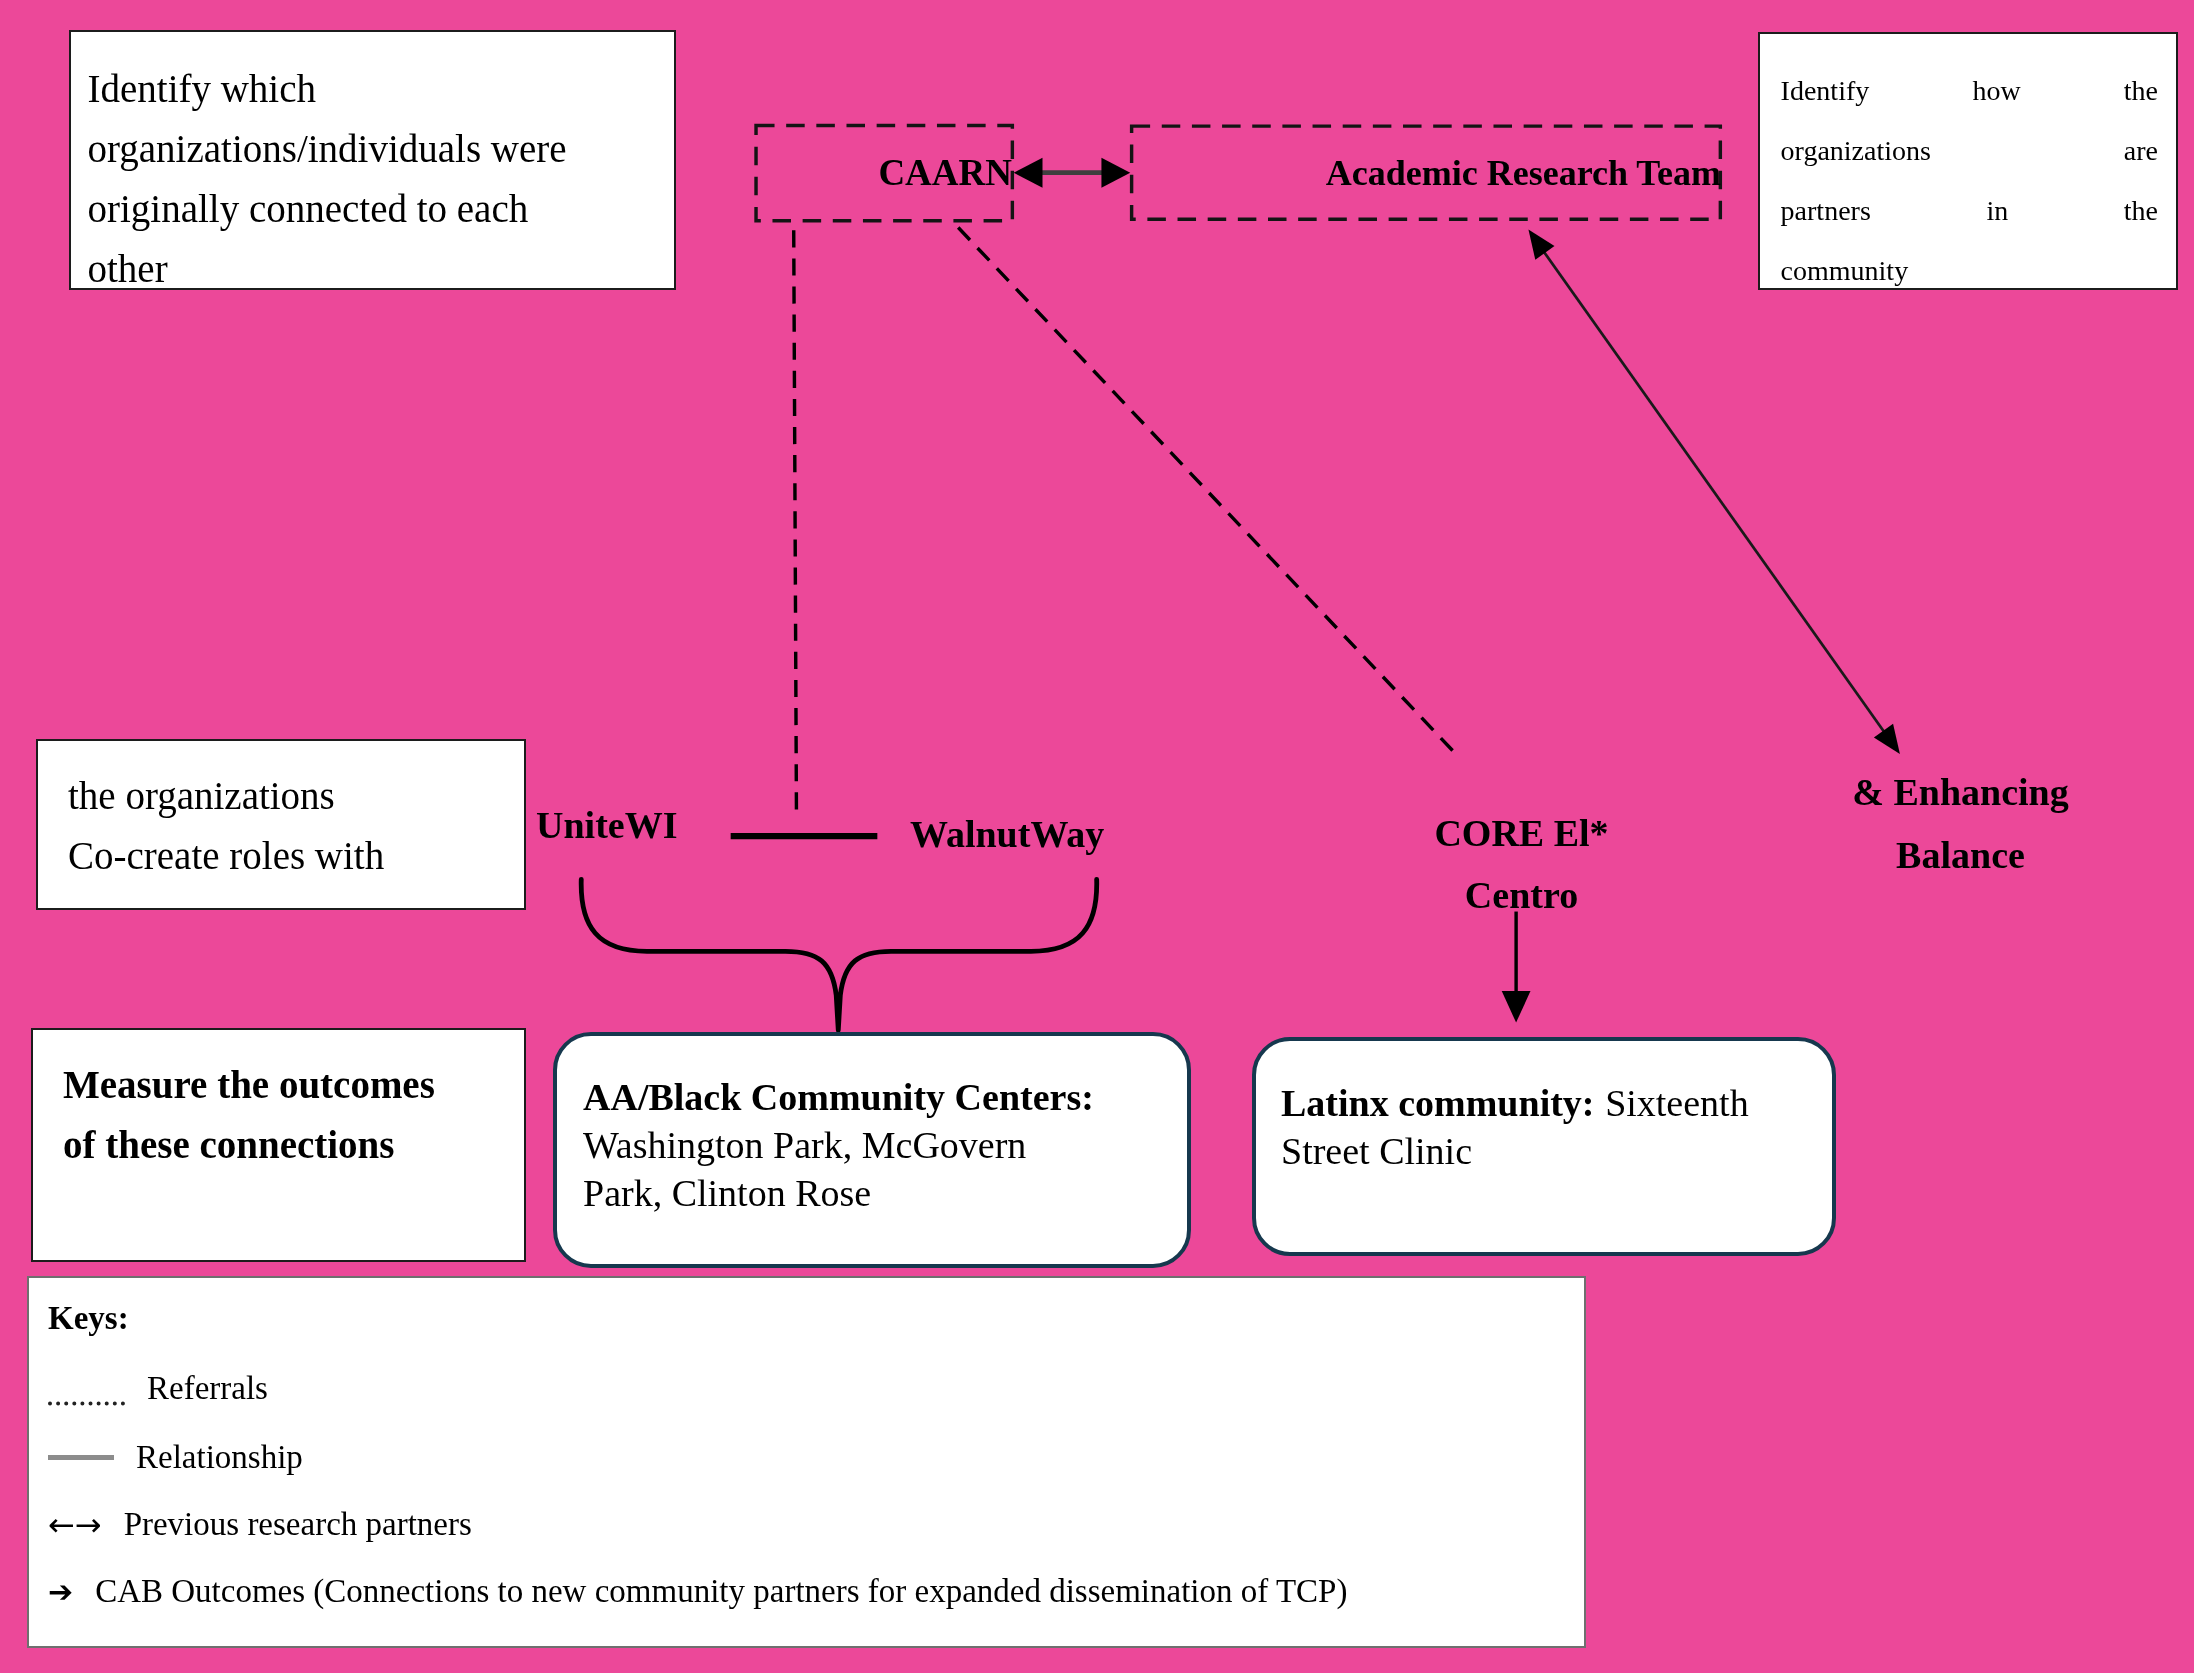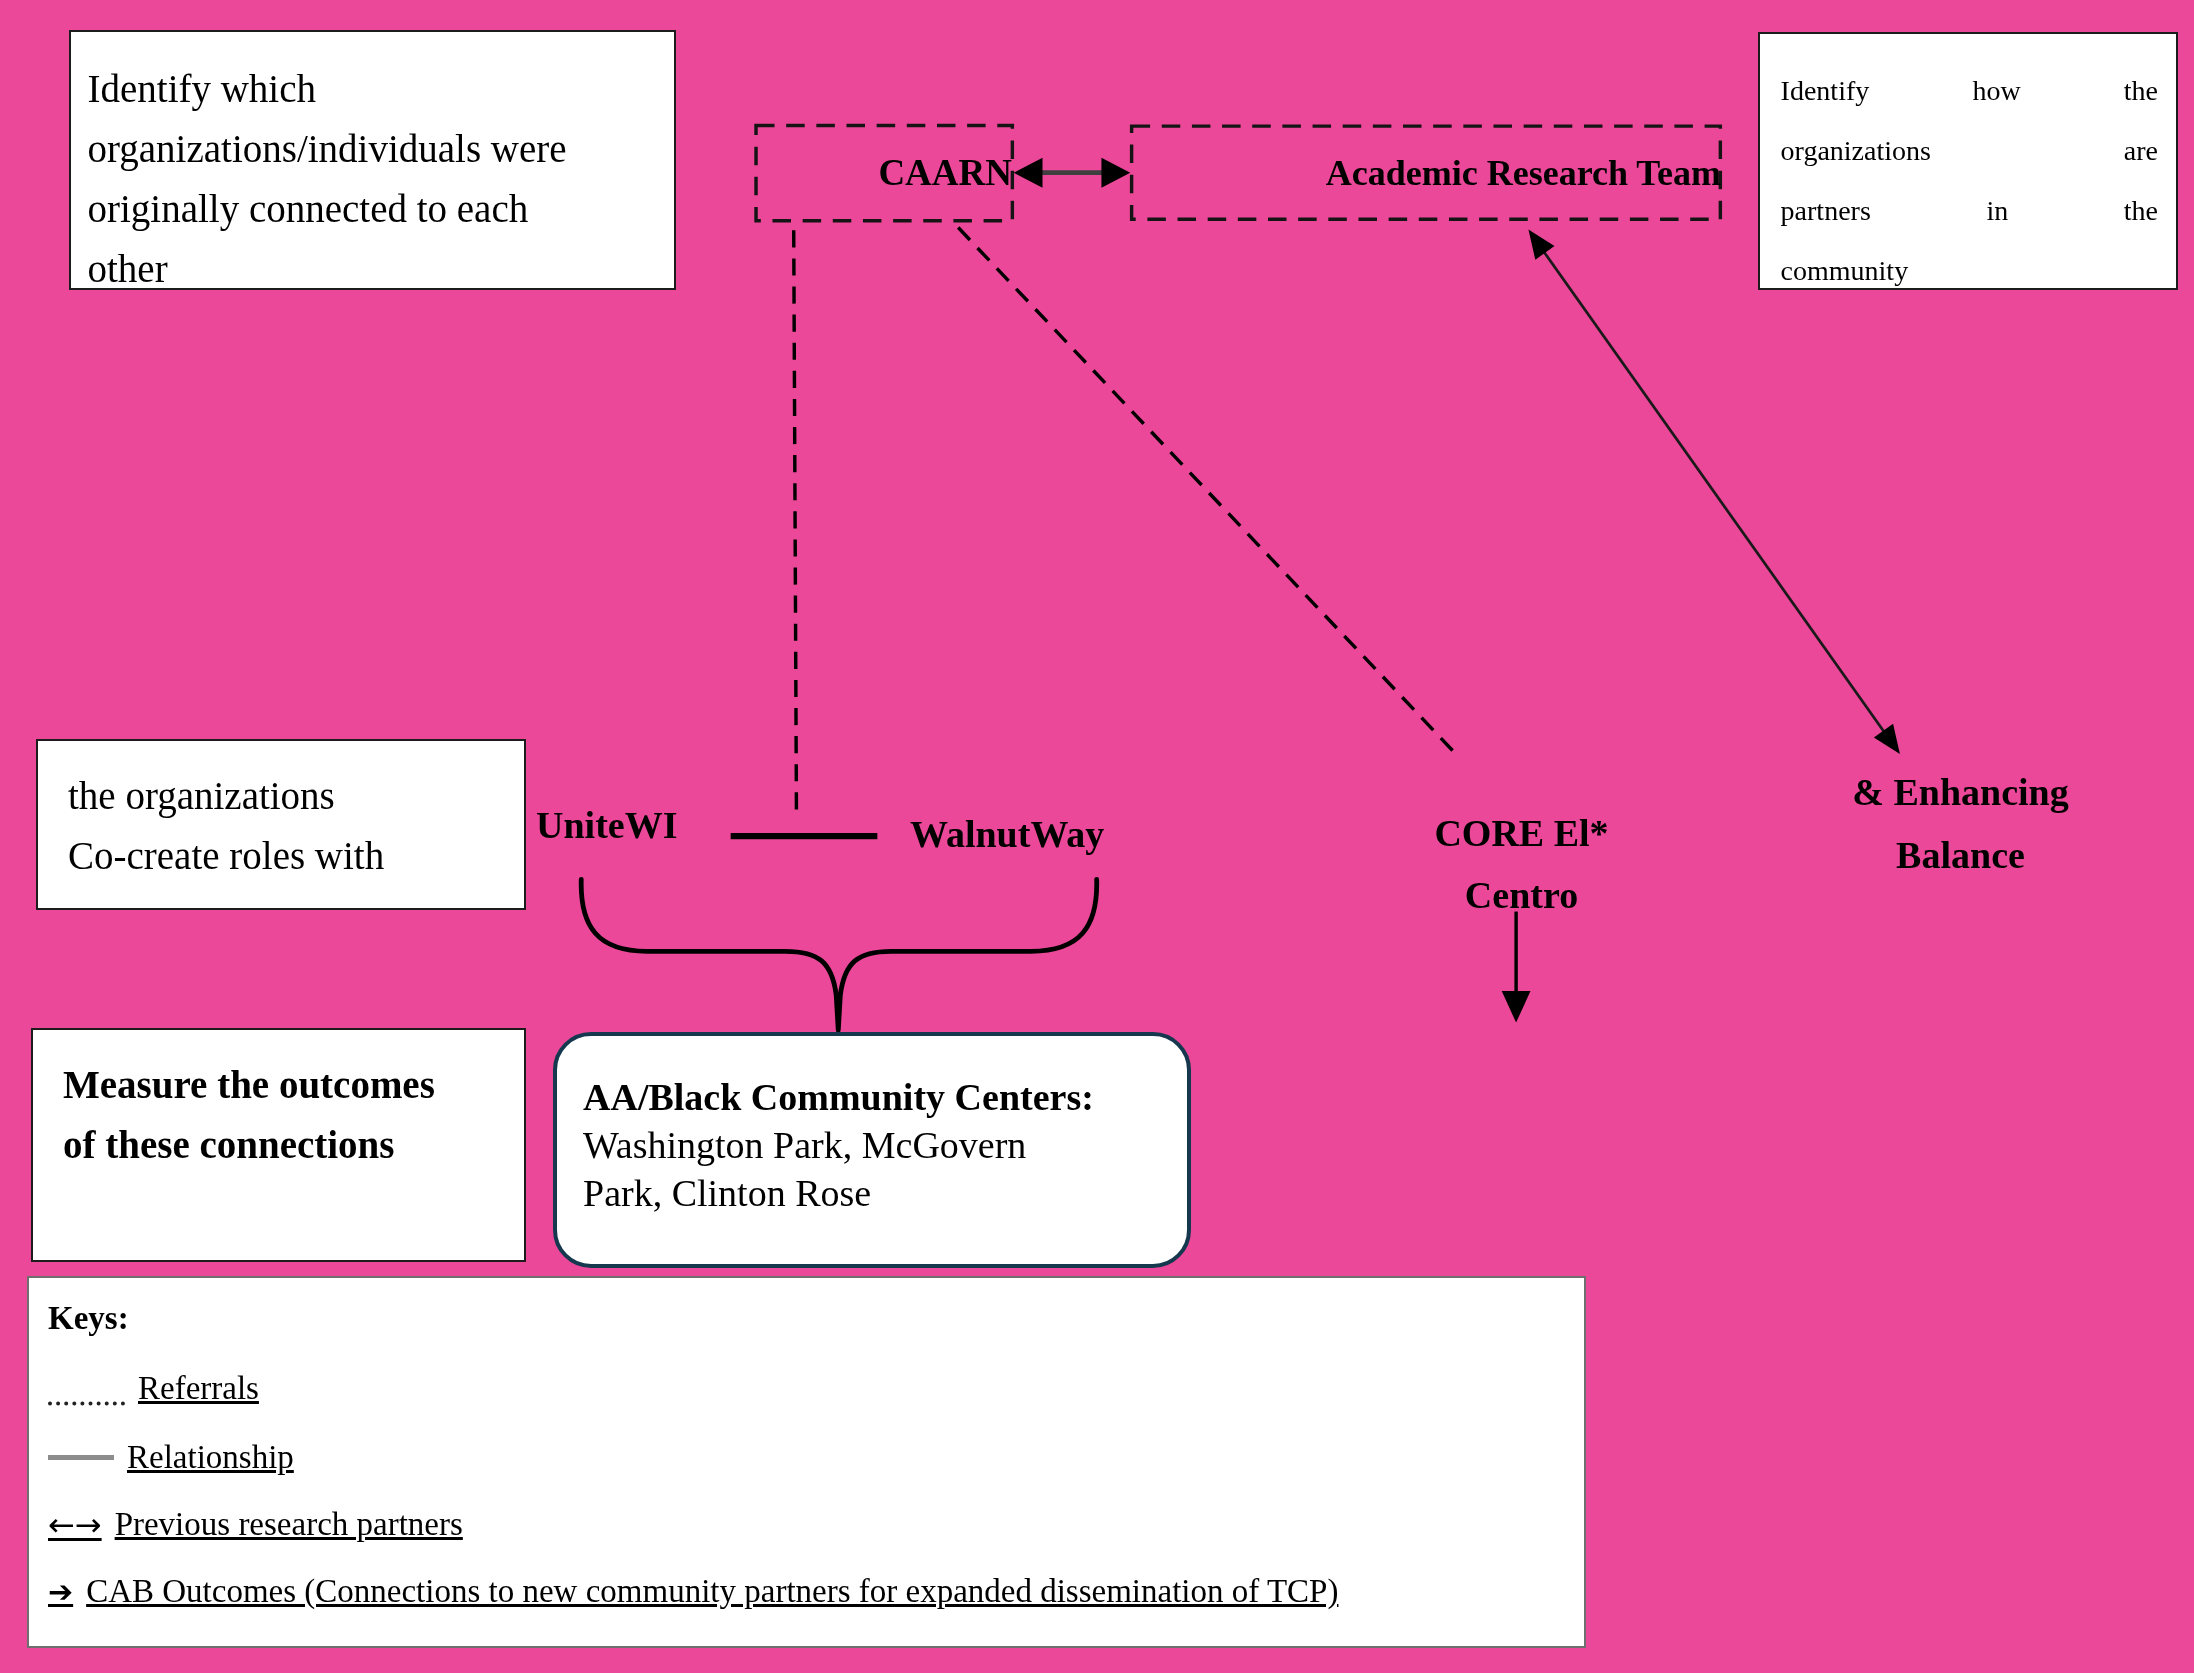--- a/index.html
+++ b/index.html
@@ -21,21 +21,21 @@
   .orgcenter{text-align:center;font-weight:bold;font-size:38px;z-index:2;}
   .orgcenter .ln{display:block;}
   
   .roundbox{border:4.1px solid #16384e;border-radius:38px;background:#fff;box-sizing:border-box;
     font-size:38px;line-height:48px;}
   .roundbox b{font-weight:bold;}
   .rb-body{margin-left:0.28em;}
   
   .keysbox{border:2.7px solid #6f6f6f;background:#fff;box-sizing:border-box;}
   .keys-title{font-weight:bold;font-size:33px;white-space:nowrap;}
-  .keyrow{display:flex;align-items:center;gap:13px;font-size:33px;white-space:nowrap;height:41px;text-decoration:underline;}
+  .keyrow{display:flex;align-items:center;gap:22px;font-size:33px;white-space:nowrap;height:41px;}
   .sym-dots{width:77px;height:18px;border-bottom:4.8px dotted #222;transform:translateY(5.5px);}
   .sym-grayline{width:66px;height:4.1px;background:#8c8c8c;}
   .sym-text{font-family:"DejaVu Sans",sans-serif;font-size:32px;line-height:32px;}
   .sym-cab{font-family:"DejaVu Sans",sans-serif;font-size:30px;font-weight:bold;line-height:30px;}
 </style>
 </head>
 <body>
 
 <div id="canvas">
 
@@ -116,20 +116,23 @@
   <div class="abs orgcenter" style="left:1796px;top:761px;width:329px;line-height:63px;">
     <span class="ln">&amp; Enhancing</span>
     <span class="ln">Balance</span>
   </div>
 
   <div class="abs roundbox" style="left:553px;top:1032px;width:638px;height:236px;padding:37px 6px 0 26px;">
     <b style="display:block;">AA/Black Community Centers:</b>
     <div style="max-width:480px;">Washington Park, McGovern Park, Clinton Rose</div>
   </div>
 
+  <div class="abs roundbox" style="left:1252px;top:1037px;width:584px;height:219px;padding:38px 8.2px 0 25px;">
+    <b>Latinx community:</b><span class="rb-body">Sixteenth Street Clinic</span>
+  </div>
 
   <div class="abs keysbox" style="left:27px;top:1276px;width:1559px;height:372px;">
     <div class="abs keys-title" style="left:19px;top:22px;">Keys:</div>
 
     <div class="abs keyrow" style="left:19px;top:90px;">
       <span class="sym-dots"></span>
       <span>Referrals</span>
     </div>
 
     <div class="abs keyrow" style="left:19px;top:159px;">

